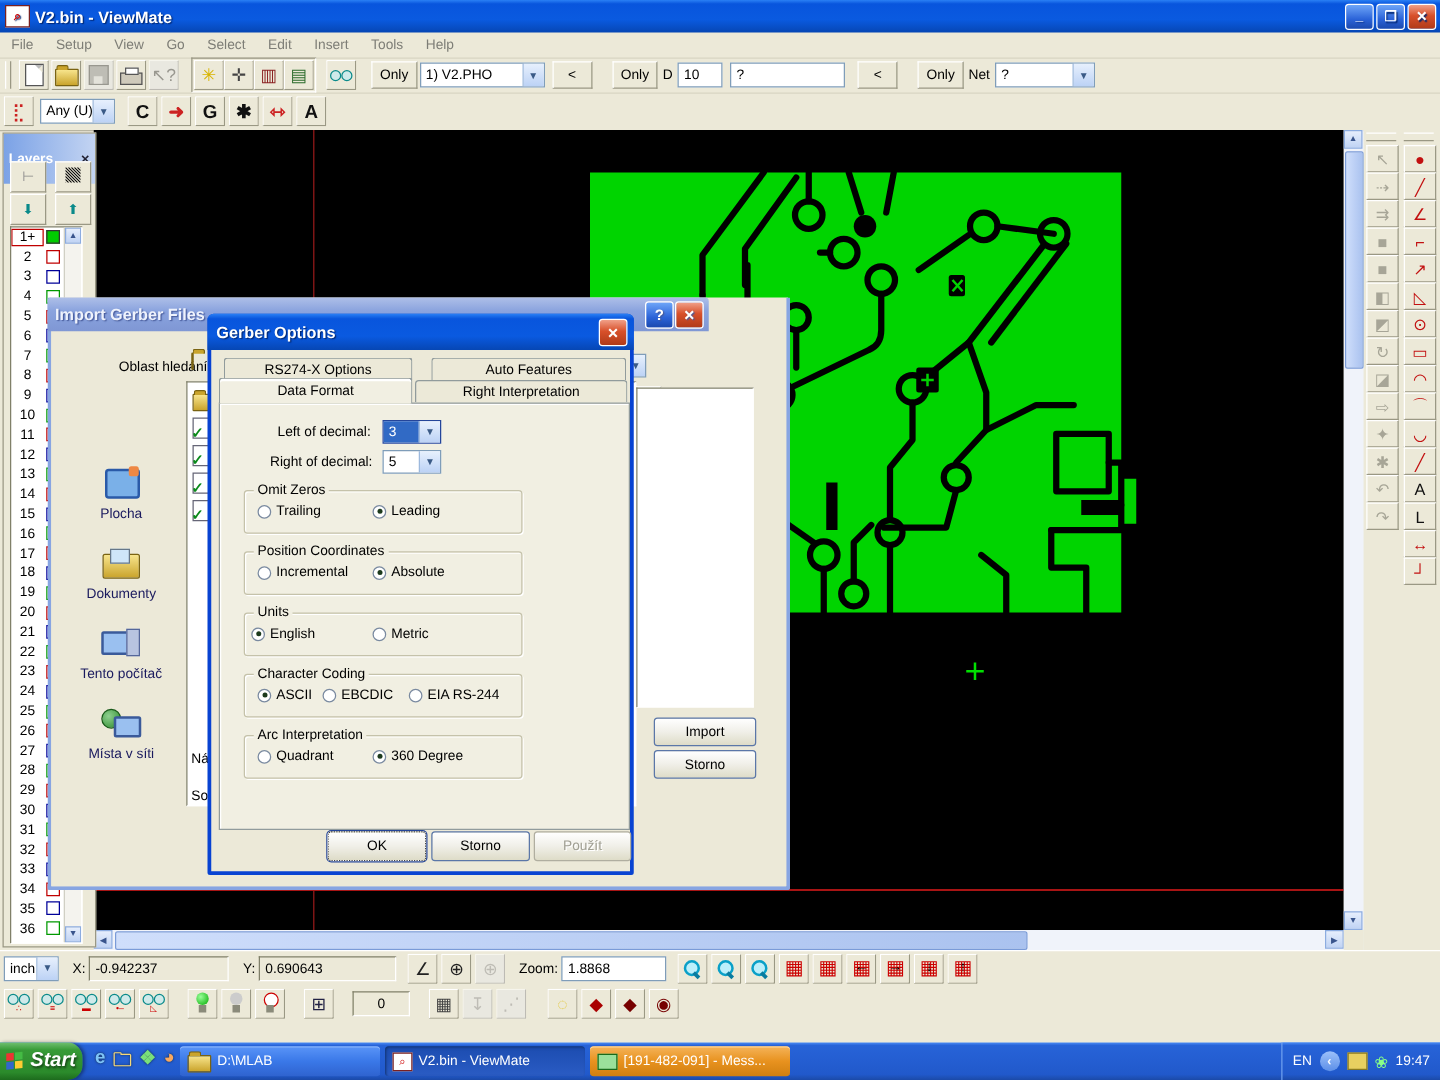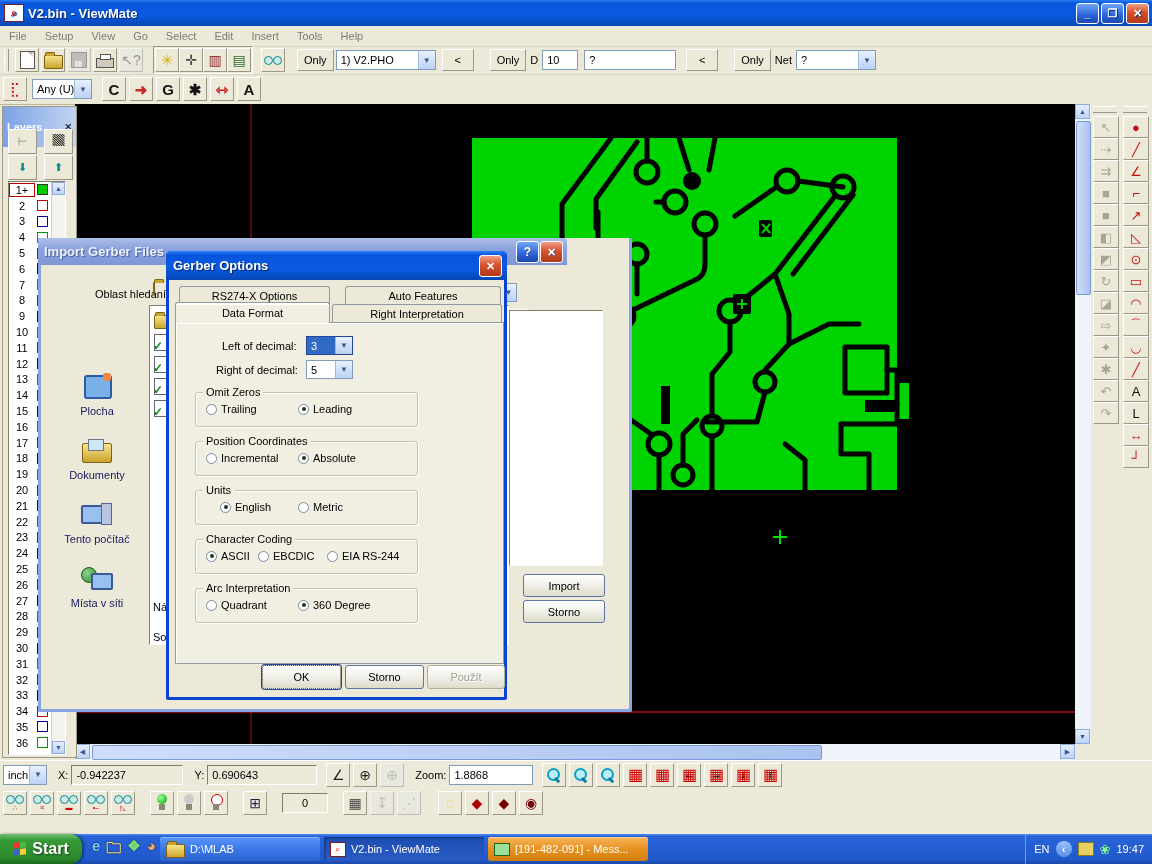--- a/index.html
+++ b/index.html
@@ -121,23 +121,23 @@
   .radio.on .c:after{content:"";position:absolute;left:2.5px;top:2.5px;width:4px;height:4px;border-radius:50%;background:#1c3a1c}
   .pushbtn{position:absolute;height:22px;background:linear-gradient(180deg,#fff,#f0efe8 50%,#dedcc8);
      border:1px solid #5b77a8;border-radius:3px;display:flex;align-items:center;justify-content:center}
   .pushbtn.default{box-shadow:0 0 0 1px #24459a;border:1px dotted #444}
   .pushbtn.dis{color:#a09f93;text-shadow:1px 1px 0 #fff;border-color:#b0aea0}
   
   .statrow{left:0;width:1152px;display:flex;align-items:center;gap:3px;padding-left:3px;box-sizing:border-box}
   
   .taskbar{left:0;top:834px;width:1152px;height:30px;z-index:60;
      background:linear-gradient(180deg,#4b8cf5 0%,#2763d8 8%,#2159cb 85%,#1b4aa8 100%);display:flex;align-items:center}
-  .startbtn{height:30px;width:82px;border-radius:0 12px 12px 0;
+  .startbtn{height:30px;width:66px;border-radius:0 12px 12px 0;
      background:linear-gradient(180deg,#6fbf6f 0%,#379b37 20%,#2b8a2b 80%,#1d6b1d 100%);
-     display:flex;align-items:center;justify-content:center;gap:5px;color:#fff;font-weight:bold;
+     display:flex;align-items:center;justify-content:center;gap:5px;color:#fff;font-weight:bold;font-style:italic;
      font-size:16px;text-shadow:1px 1px 2px #144014;box-shadow:2px 0 3px rgba(0,0,0,.4)}
   .flag{width:14px;height:14px;display:grid;grid-template-columns:6px 6px;grid-template-rows:6px 6px;gap:1px;transform:skewY(-6deg)}
   .task{height:24px;width:160px;margin-left:4px;border-radius:3px;display:flex;align-items:center;gap:5px;padding:0 6px;
      color:#fff;box-sizing:border-box;white-space:nowrap;overflow:hidden;font-size:11px}
   .task.normal{background:linear-gradient(180deg,#5a95f8,#3a78e8 50%,#2f63cf);box-shadow:inset 0 1px 0 #8ab4fa}
   .task.active{background:linear-gradient(180deg,#1c4cb0,#2a5cc4);box-shadow:inset 1px 1px 2px #123577}
   .task.alert{background:linear-gradient(180deg,#f5b45a,#e8921f 50%,#d07f10);box-shadow:inset 0 1px 0 #ffd79a}
   .tray{margin-left:auto;height:30px;display:flex;align-items:center;gap:6px;padding:0 8px;
      background:linear-gradient(180deg,#4b8cf5,#2763d8 8%,#2159cb 85%,#1b4aa8);border-left:1px solid #6fa0f0;color:#fff}
   .tray .chev{width:16px;height:16px;border-radius:50%;background:linear-gradient(180deg,#9cc0fa,#5c8fe8);
@@ -709,21 +709,21 @@
           <span class="c"></span>
           <span>Incremental</span>
         </label>
         <label class="radio on" style="left: 102px; top: 10px;">
           <span class="c"></span>
           <span>Absolute</span>
         </label>
       </div>
       <div class="grp" style="left: 26px; top: 236px; width: 221px; height: 33px; z-index: 51;">
         <span class="ttl">Units</span>
-        <label class="radio on" style="left: 24px; top: 10px; align-items: center;">
+        <label class="radio on" style="left: 5px; top: 10px; align-items: center;">
           <span class="c"></span>
           <span>English</span>
         </label>
         <label class="radio" style="left: 102px; top: 10px;">
           <span class="c"></span>
           <span>Metric</span>
         </label>
       </div>
       <div class="grp" style="left: 26px; top: 285px; width: 221px; height: 33px; z-index: 51;">
         <span class="ttl">Character Coding</span>

